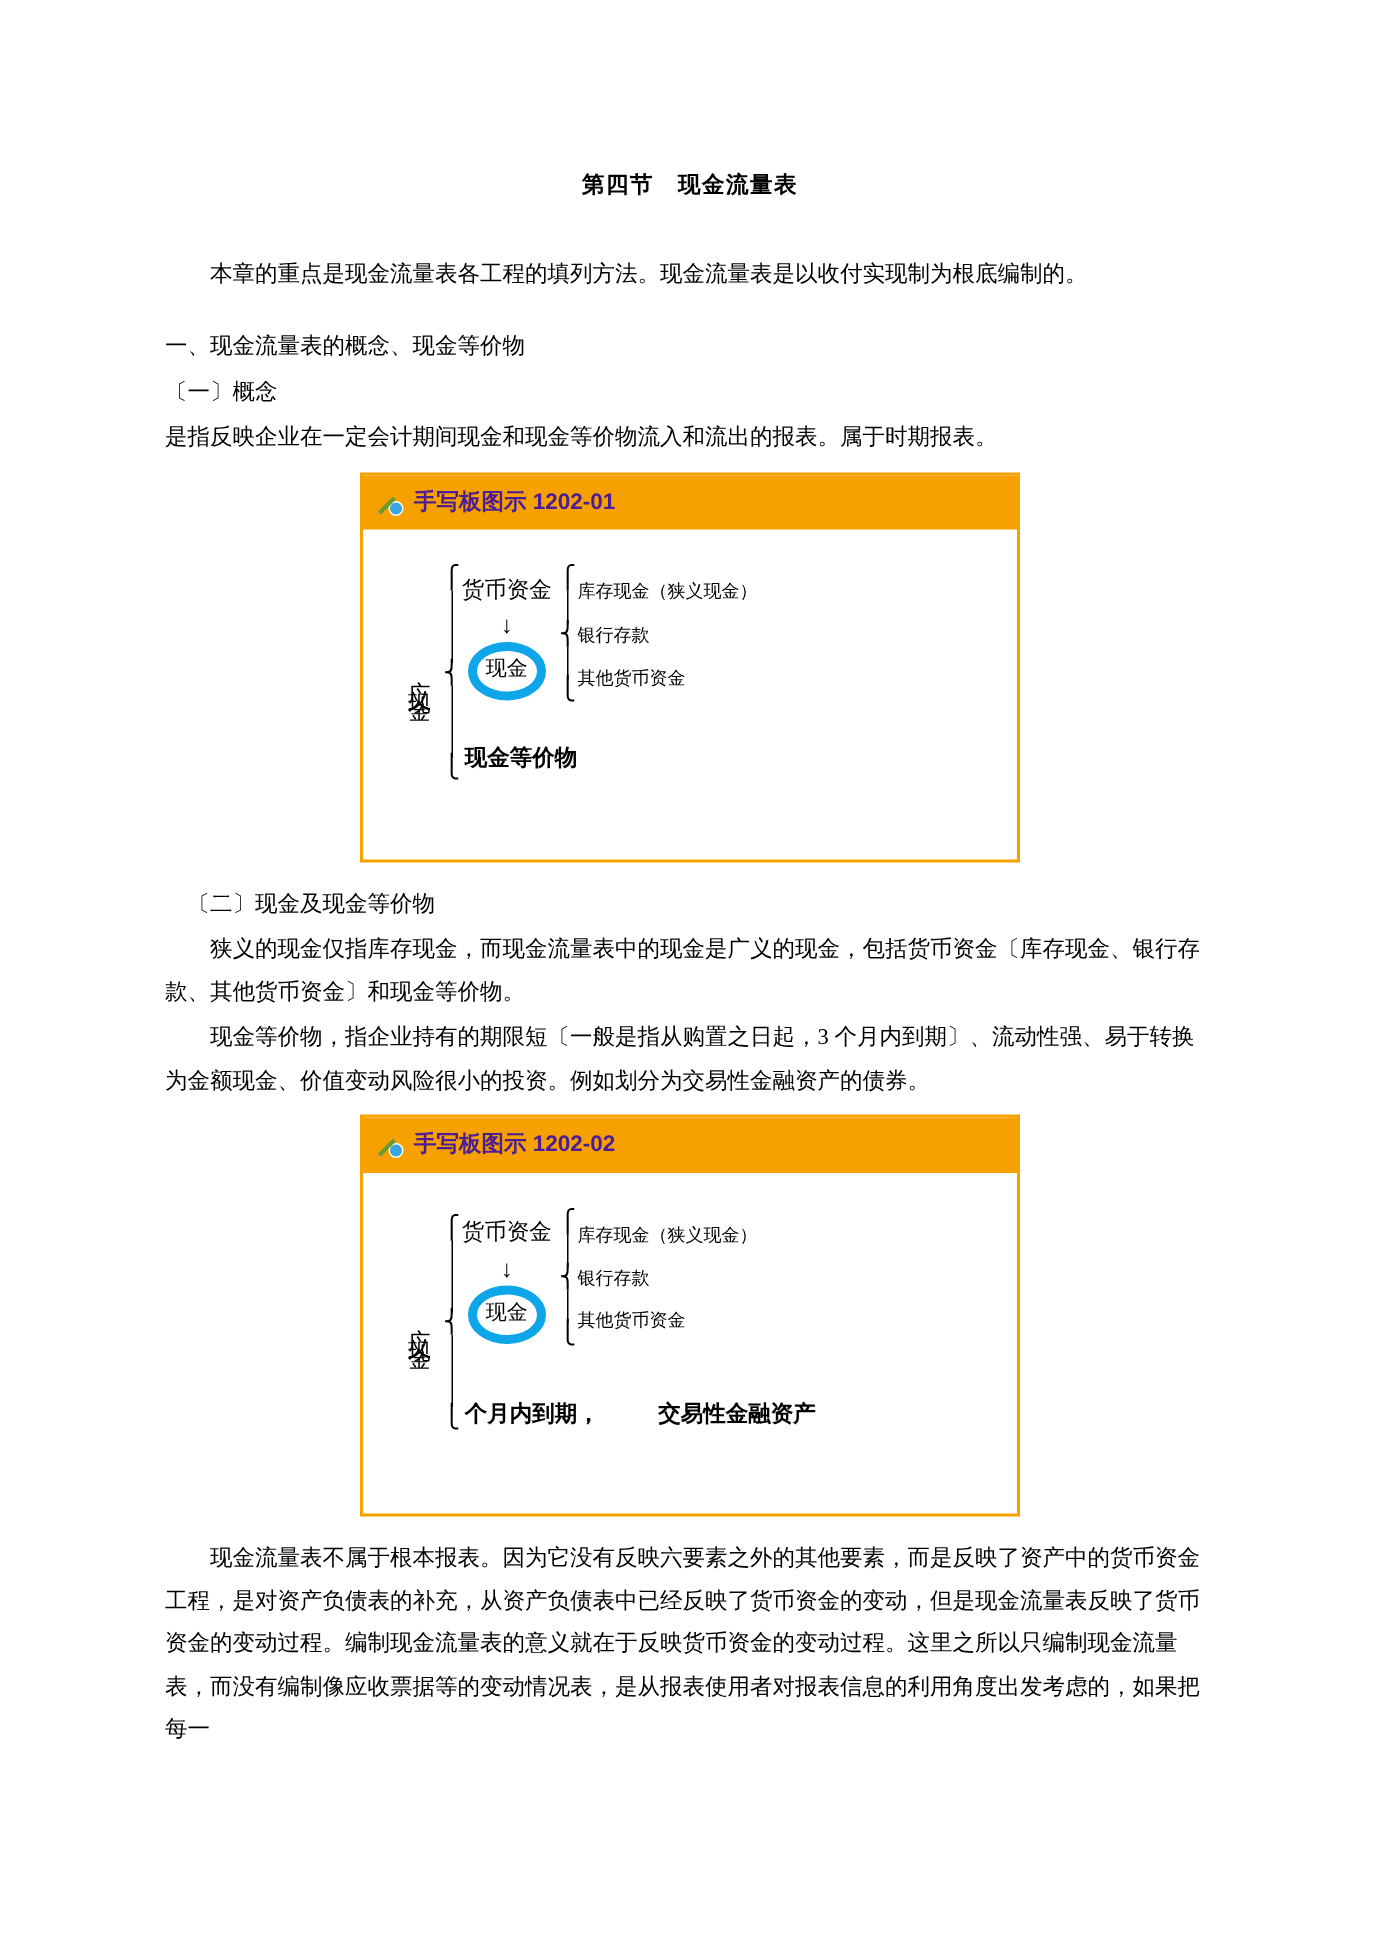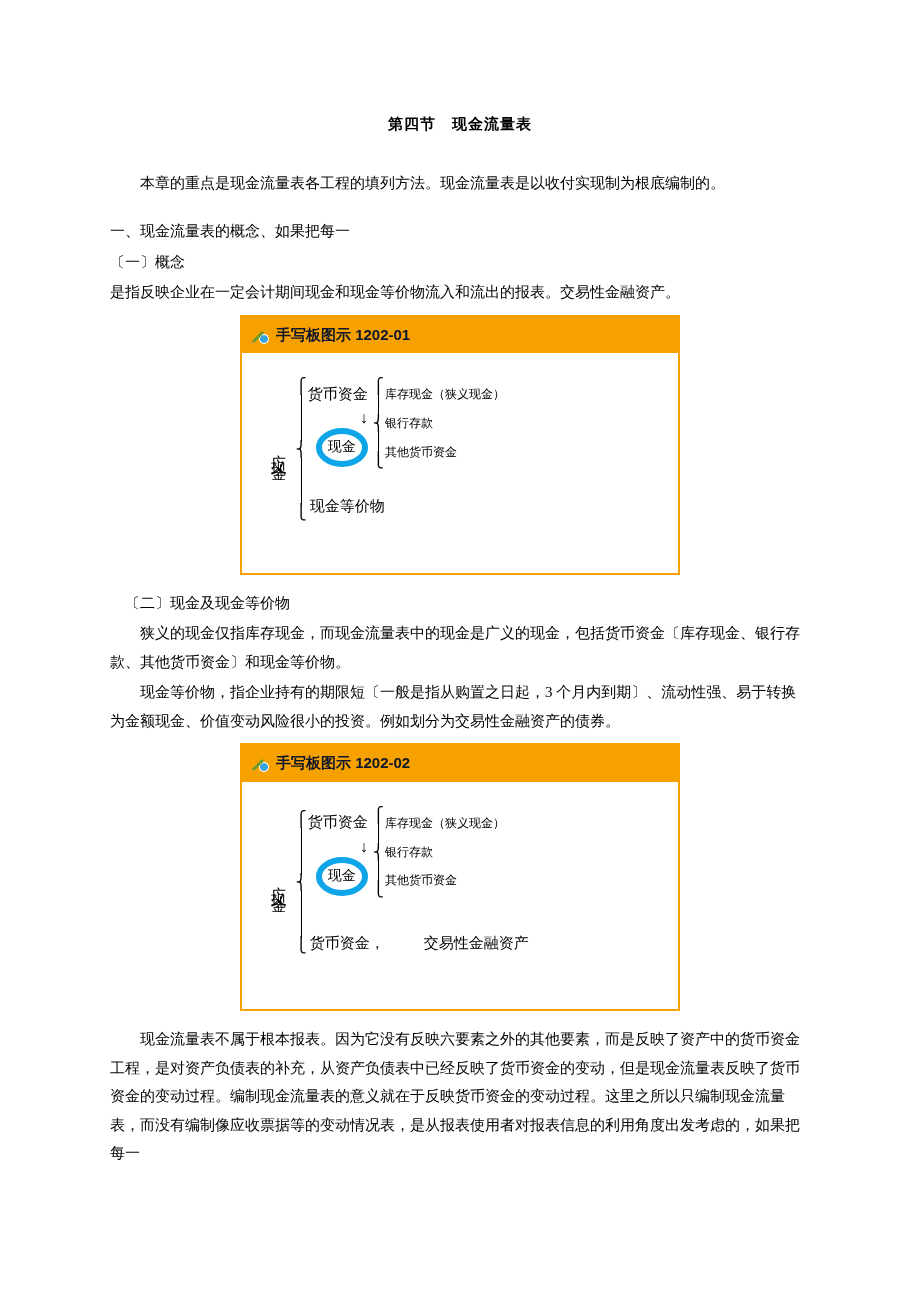--- a/index.html
+++ b/index.html
@@ -32,21 +32,21 @@
       margin: 8px 0 14px 0;
     }
     .panel {
       width: 440px;
       border: 2px solid #f6a100;
       background: #fff;
       padding-bottom: 36px;
     }
     .panel-header {
       background: #f6a100;
-      color: #0f172a;
+      color: #4c1d95;
       font-weight: bold;
       font-size: 15px;
       padding: 4px 8px 4px 8px;
       display: flex;
       align-items: center;
       font-family: Arial, "SimHei", sans-serif;
     }
     .panel-icon {
       display: inline-flex;
       align-items: center;
@@ -85,21 +85,21 @@
       justify-content: center;
     }
     .col-gap { gap: 14px; }
     .row {
       display: flex;
       align-items: center;
     }
     .money-block {
       display: flex;
       flex-direction: column;
-      align-items: flex-end;
+      align-items: center;
       gap: 2px;
       margin-right: 4px;
     }
     .arrow-down {
       font-size: 16px;
       line-height: 1;
     }
     .circled {
       border: 6px solid #0ea5e9;
       border-radius: 50%/50%;
@@ -112,34 +112,35 @@
       gap: 6px;
       font-size: 12px;
     }
     .sp { display: inline-block; width: 1em; }
     .eq-row {
       display: flex;
       align-items: center;
       gap: 12px;
       margin-top: 18px;
       margin-left: 2px;
+      font-weight: bold;
     }
   </style>
 </head>
 <body>
 
 <div class="title">第四节　现金流量表</div>
 
 <p class="para">本章的重点是现金流量表各工程的填列方法。现金流量表是以收付实现制为根底编制的。</p>
 
 <div class="section-gap"></div>
 
-<p class="para-noindent">一、现金流量表的概念、如果把每一</p>
+<p class="para-noindent">一、现金流量表的概念、现金等价物</p>
 <p class="para-noindent">〔一〕概念</p>
-<p class="para-noindent">是指反映企业在一定会计期间现金和现金等价物流入和流出的报表。交易性金融资产。</p>
+<p class="para-noindent">是指反映企业在一定会计期间现金和现金等价物流入和流出的报表。属于时期报表。</p>
 
 <div class="panel-wrap">
   <div class="panel">
     <div class="panel-header">
       <span class="panel-icon">
         <svg width="20" height="20" viewBox="0 0 20 20">
           <circle cx="14" cy="14" r="5" fill="#fff"></circle>
           <path d="M14 10 a4 4 0 1 0 0.01 0" fill="#3aa5dd"></path>
           <path d="M2 16 L12 6 L14 8 L4 18 Z" fill="#6b9b2f"></path>
           <path d="M2 16 L4 18 L1 19 Z" fill="#d99a4a"></path>
@@ -224,21 +225,21 @@
               <span class="b-mid"></span>
               <span class="b-bot"></span>
           </span>
           <div class="sublist">
             <span>库存现金（狭义现金）</span>
             <span>银行存款</span>
             <span>其他货币资金</span>
           </div>
         </div>
         <div class="eq-row">
-          <span>货币资金，</span>
+          <span>个月内到期，</span>
           <span class="sp"></span>
           <span>交易性金融资产</span>
         </div>
       </div>
     </div>
   </div>
 </div>
 
 <p class="para">现金流量表不属于根本报表。因为它没有反映六要素之外的其他要素，而是反映了资产中的货币资金工程，是对资产负债表的补充，从资产负债表中已经反映了货币资金的变动，但是现金流量表反映了货币资金的变动过程。编制现金流量表的意义就在于反映货币资金的变动过程。这里之所以只编制现金流量表，而没有编制像应收票据等的变动情况表，是从报表使用者对报表信息的利用角度出发考虑的，如果把每一</p>
 

